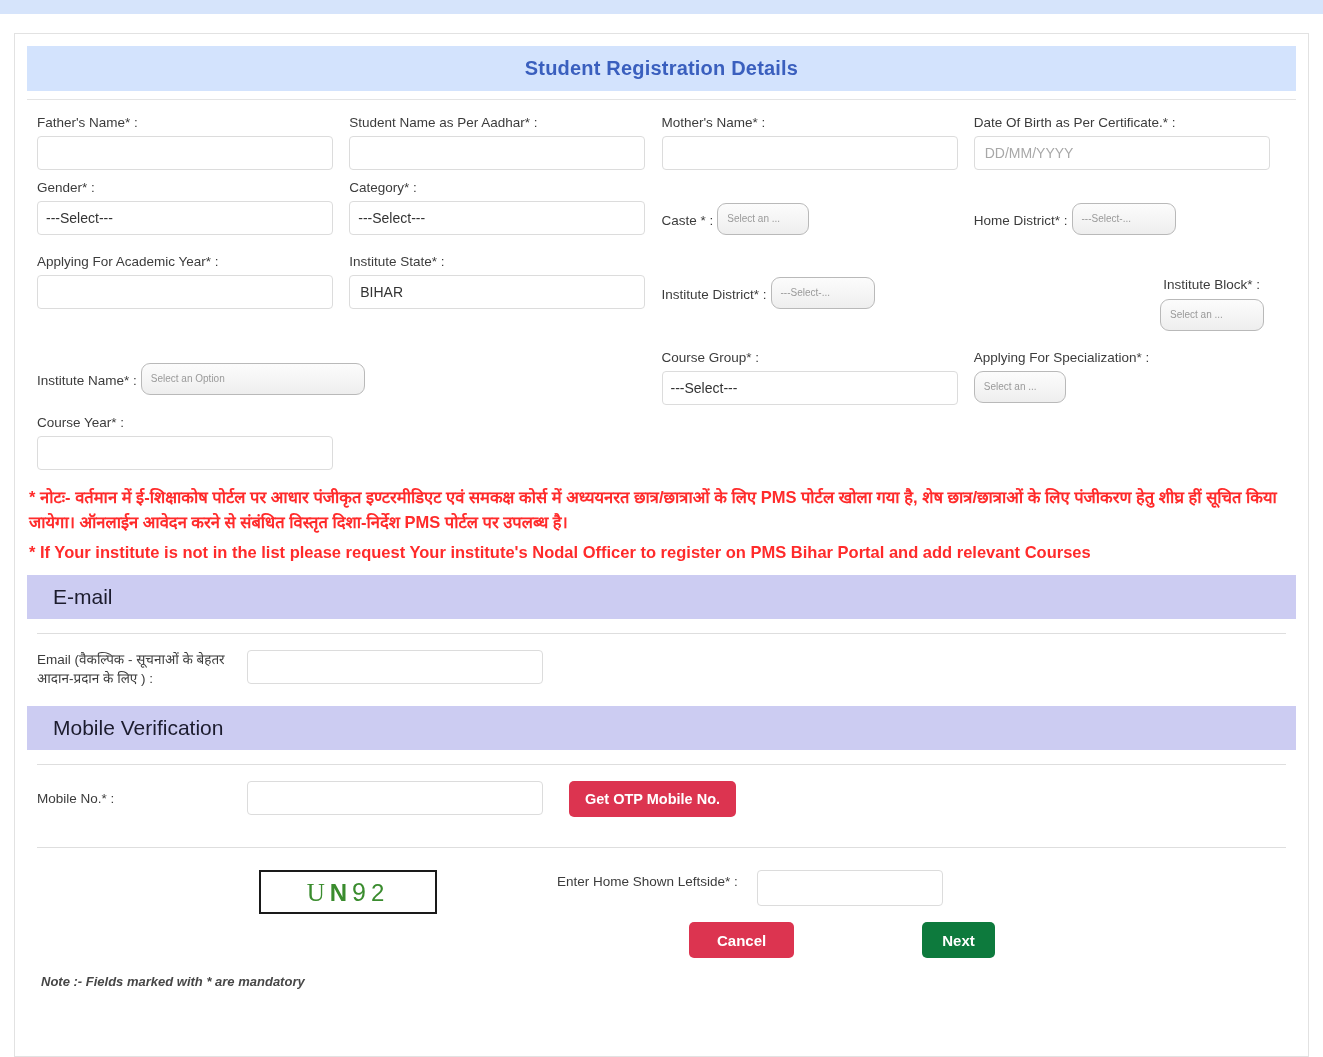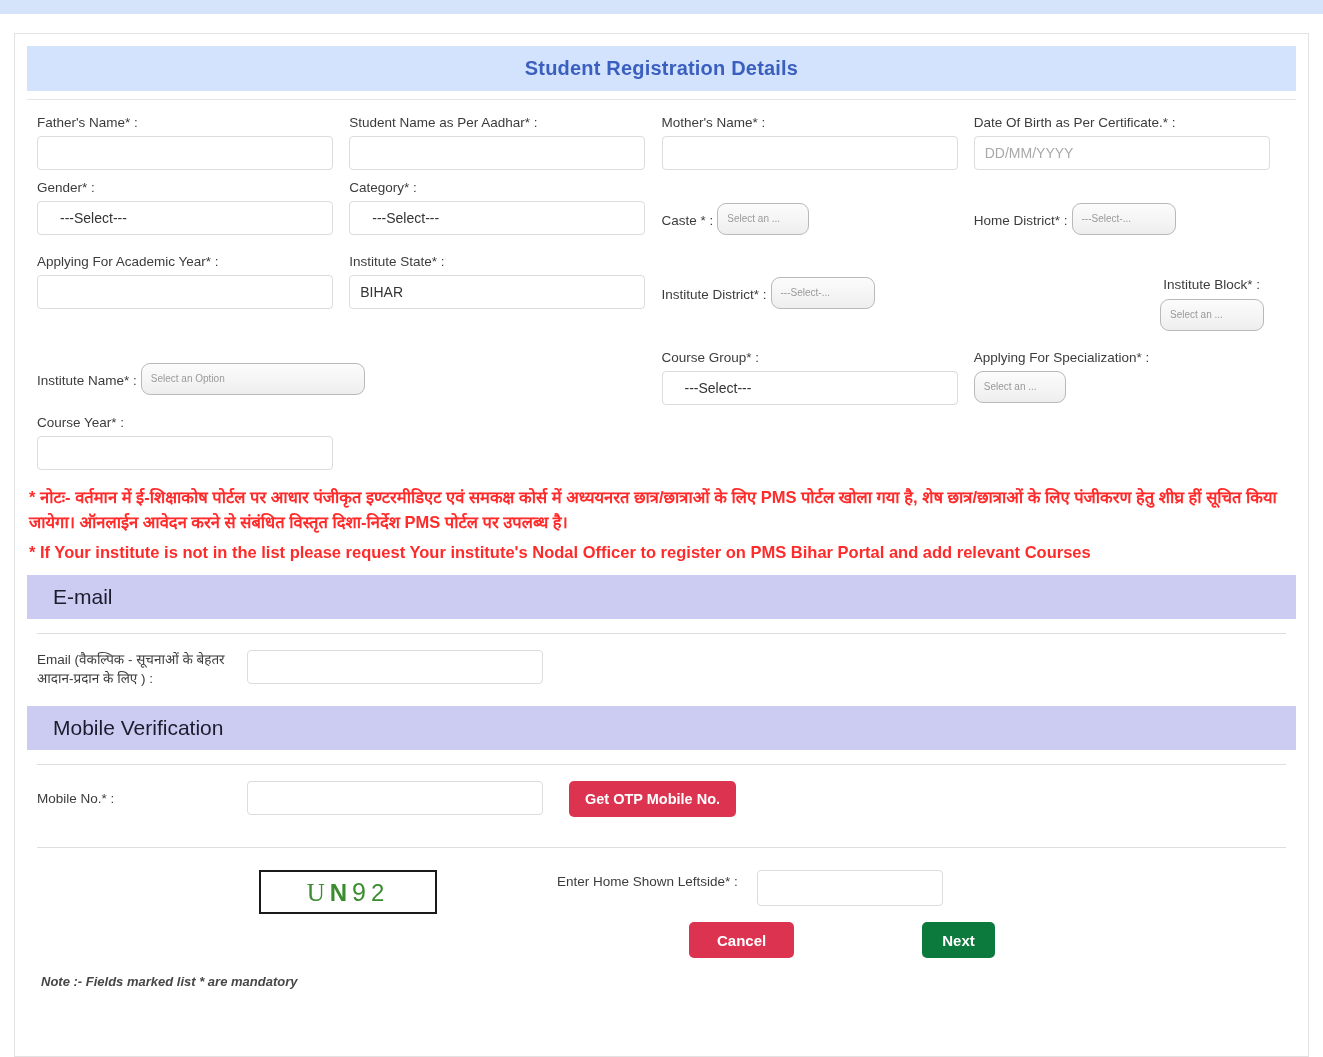--- a/index.html
+++ b/index.html
@@ -91,21 +91,21 @@
   }
   .finput::placeholder { color: #a8a8a8; }
   .fselect {
     width: 296px;
     height: 34px;
     border: 1px solid #dcdcdc;
     border-radius: 4px;
     background: #fff;
     font-size: 14px;
     color: #333;
-    padding: 0 22px;
+    padding: 0 8px;
     display: flex;
     align-items: center;
   }
 
   
   .inline-field {
     display: flex;
     align-items: flex-end;
     padding-bottom: 9px;
   }
@@ -442,15 +442,15 @@
     <div class="cap-label">Enter Home Shown Leftside* :</div>
     <input class="cap-input" type="text" value="" style="">
   </div>
 
   <div class="actions">
     <div class="actions-pad"></div>
     <button class="btn-cancel">Cancel</button>
     <button class="btn-next">Next</button>
   </div>
 
-  <div class="foot-note">Note :- Fields marked list * are mandatory</div>
+  <div class="foot-note">Note :- Fields marked with * are mandatory</div>
 
 </div>
 
 </body></html>

